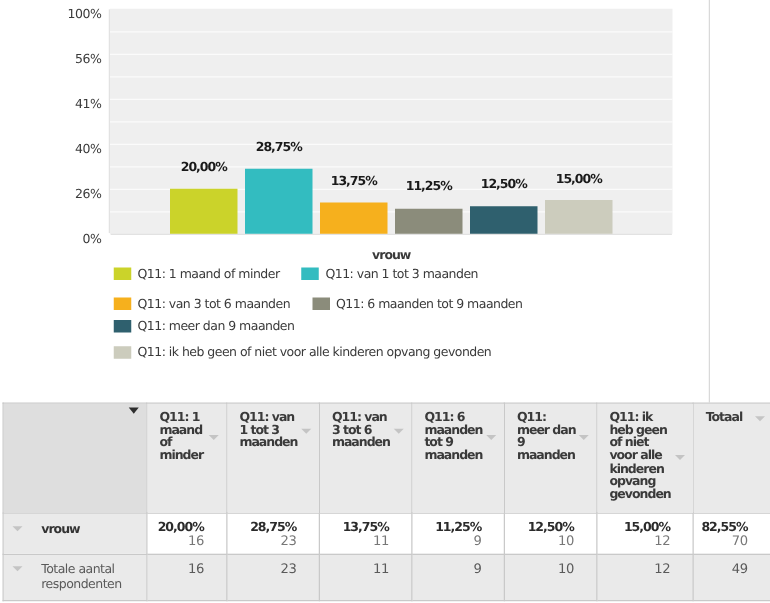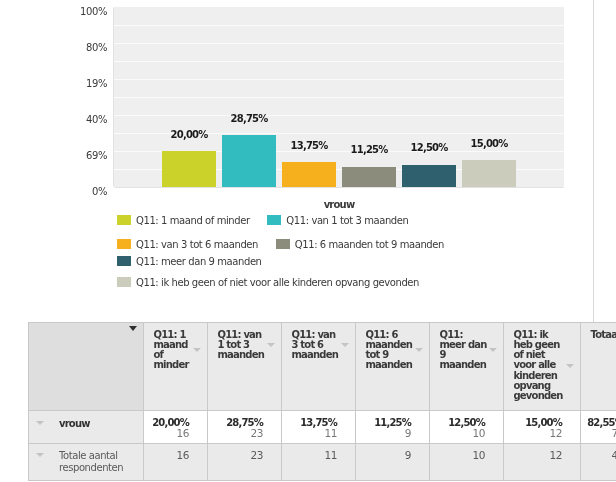--- a/index.html
+++ b/index.html
@@ -1,17 +1,17 @@
 <!DOCTYPE html>
 <html><head>
 <meta charset="utf-8">
 <style>
   html,body{margin:0;padding:0;}
   body{width:616px;height:482px;background:#ffffff;font-family:"DejaVu Sans",sans-serif;font-size:10px;letter-spacing:-0.42px;overflow:hidden;position:relative;}
-  #root{position:absolute;left:0;top:0;width:528px;height:482px;margin-left:26px;}
+  #root{position:absolute;left:0;top:0;width:528px;height:482px;}
 
   
   .chart-area{position:absolute;left:0;top:0;width:616px;height:318px;}
   .vsep{position:absolute;left:567px;top:0;width:1px;height:322px;background:#d9d9d9;}
   .plot{position:absolute;left:88px;top:7px;width:450px;height:180px;background:#efefef;box-shadow:-1.5px 0 0 -0.5px #e2e2e2, 0 1.5px 0 -0.5px #e2e2e2;}
   .gridline{position:absolute;left:0;width:100%;height:1px;background:#fbfbfb;}
   .ytick{position:absolute;left:0;width:81px;text-align:right;font-size:10px;color:#3a3a3a;line-height:10px;}
   .bar{position:absolute;bottom:0;width:54px;}
   .blabel{position:absolute;font-size:10px;font-weight:bold;letter-spacing:-0.8px;color:#1a1a1a;text-align:center;width:100px;line-height:10px;}
   .xaxis-label{position:absolute;font-size:10px;font-weight:bold;letter-spacing:-0.8px;color:#3a3a3a;text-align:center;line-height:10px;}
@@ -46,24 +46,24 @@
 </style>
 </head>
 <body>
 
 <div id="root">
 
   <div class="chart-area">
     <div class="vsep"></div>
 
     <div class="ytick" style="top:7px">100%</div>
-    <div class="ytick" style="top:43px">80%</div>
-    <div class="ytick" style="top:79px">19%</div>
+    <div class="ytick" style="top:43px">56%</div>
+    <div class="ytick" style="top:79px">41%</div>
     <div class="ytick" style="top:115px">40%</div>
-    <div class="ytick" style="top:151px">69%</div>
+    <div class="ytick" style="top:151px">26%</div>
     <div class="ytick" style="top:187px">0%</div>
 
     <div class="plot">
       <div class="gridline" style="top:18px"></div>
       <div class="gridline" style="top:36px"></div>
       <div class="gridline" style="top:54px"></div>
       <div class="gridline" style="top:72px"></div>
       <div class="gridline" style="top:90px"></div>
       <div class="gridline" style="top:108px"></div>
       <div class="gridline" style="top:126px"></div>

